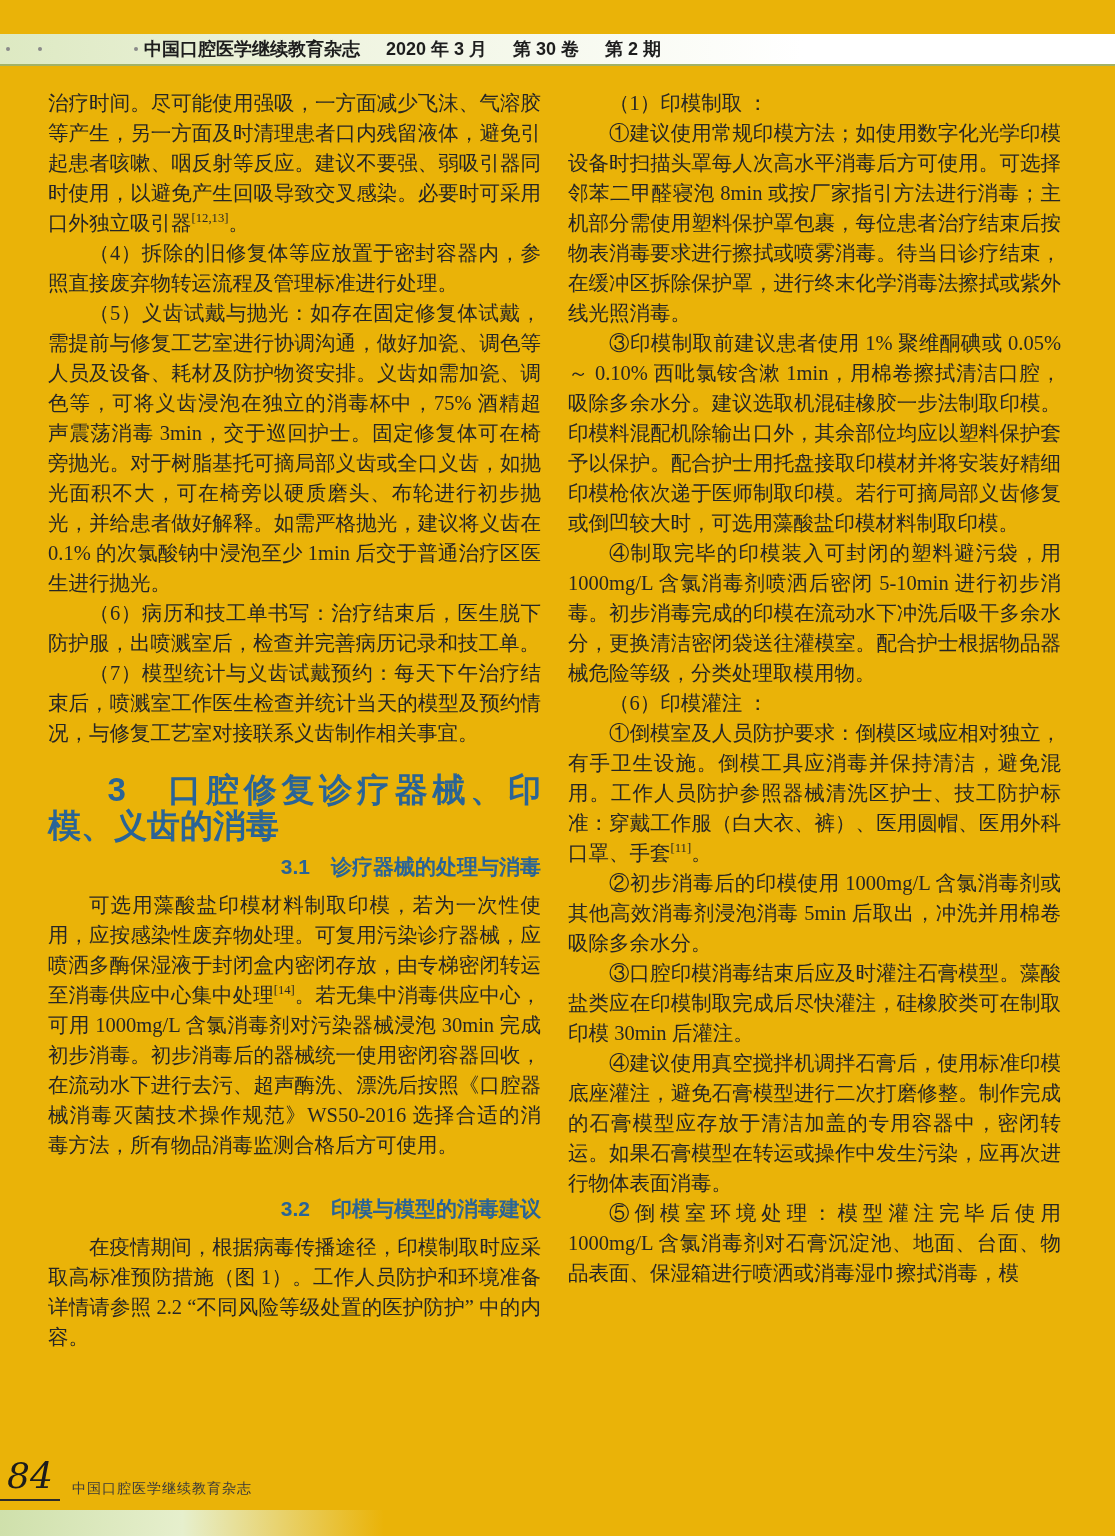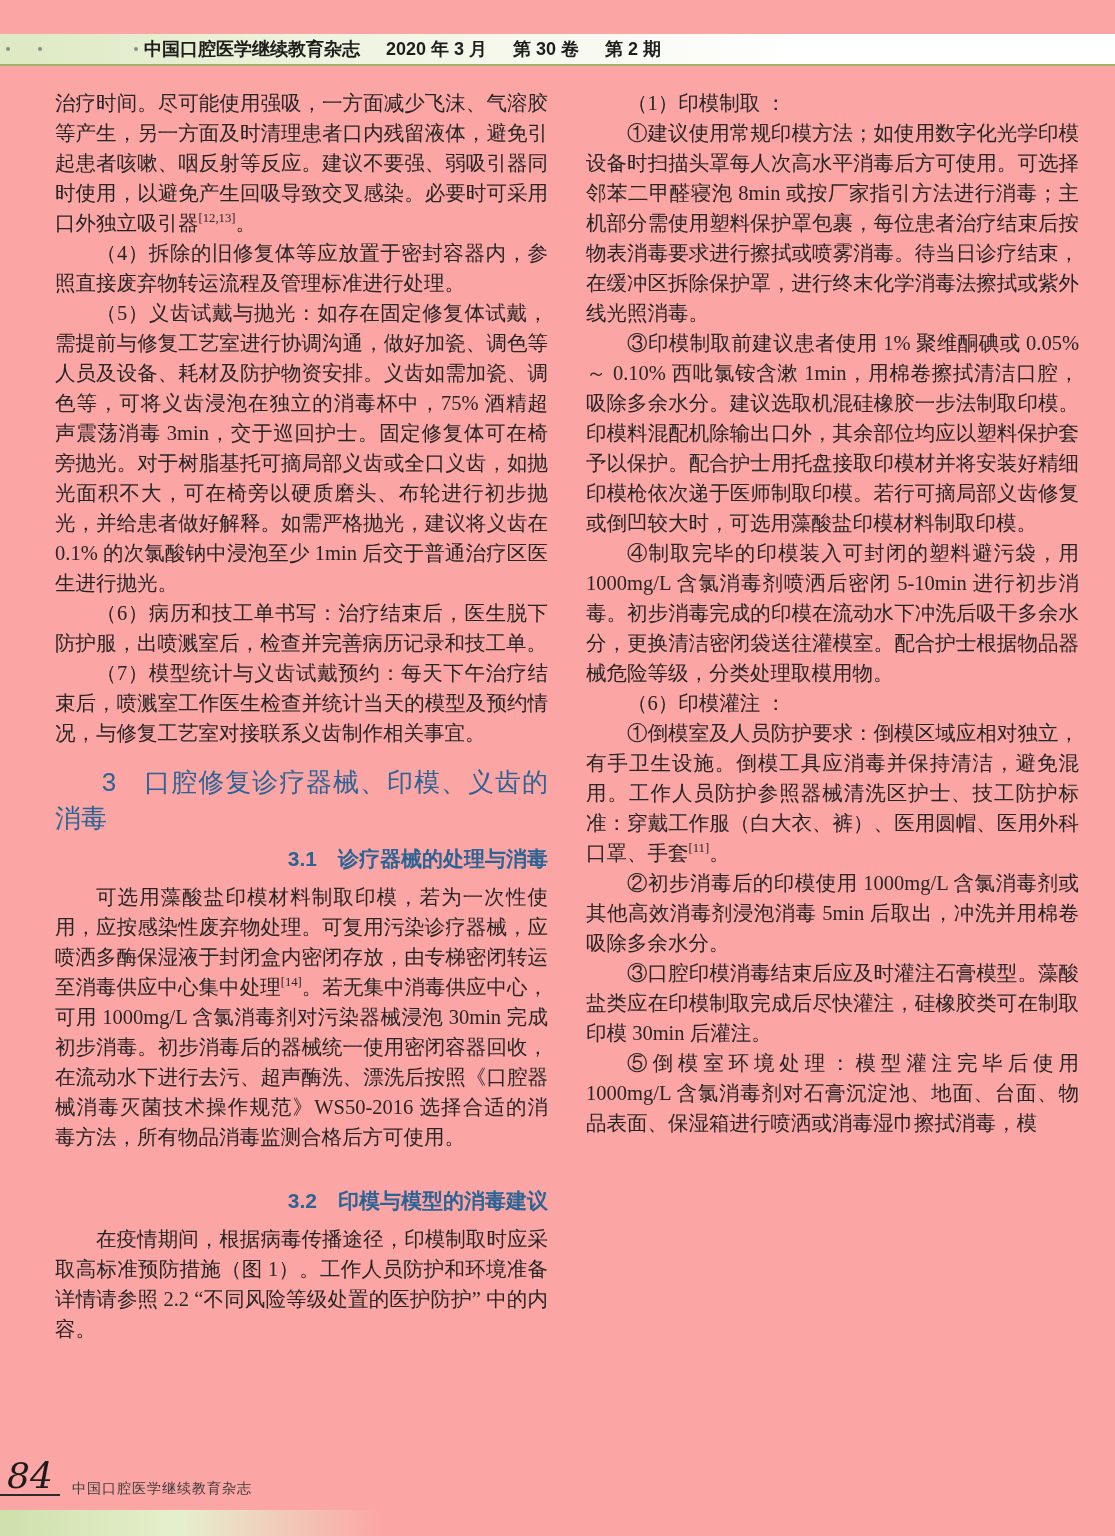--- a/index.html
+++ b/index.html
@@ -1,19 +1,19 @@
 <!DOCTYPE html>
 <html style="--heading-blue: #2a6496; --band-green: #dde9c2; --band-line: #a2b266; --footer-bar-green: #cfe0ab;"><head>
 <meta charset="utf-8">
 <style>
   html,body{margin:0;padding:0;background:#ffffff;}
   .page{
     position:relative;
     width:1115px;height:1536px;
-    background:#fca5a5;
+    background:#eab308;
     overflow:hidden;
     font-family:"Liberation Serif","DejaVu Serif",serif;
   }
   
   .header-band{
     position:absolute;top:34px;left:0;width:100%;height:32px;
     background:linear-gradient(90deg,var(--band-green,#dde9c2) 0%,#eff4e0 30%,#ffffff 72%);
     border-bottom:2px solid var(--band-line,#a2b266);
     display:flex;align-items:center;
     box-sizing:border-box;
@@ -26,50 +26,50 @@
   .d2{margin-left:28px;}
   .d3{margin-left:92px;margin-right:6px;}
   .header-text{
     font-family:"Liberation Sans","DejaVu Sans",sans-serif;
     font-weight:bold;font-size:18px;color:#1d1d1d;
     display:flex;align-items:baseline;white-space:nowrap;
   }
   .header-text .seg{margin-right:26px;}
   
   .body-cols{
-    position:absolute;top:88px;left:55px;
-    display:flex;gap:38px;
+    position:absolute;top:88px;left:48px;
+    display:flex;gap:27px;
   }
   .col{
     width:493px;
     font-size:20.5px;line-height:30px;
     color:#262626;
     text-align:justify;
   }
   .col p{margin:0;text-indent:2em;}
   .col p.flush{text-indent:0;}
   .col sup{font-size:0.62em;line-height:0;}
   .col h2{
     font-family:"Liberation Sans","DejaVu Sans",sans-serif;
     color:var(--heading-blue,#2a6496);
-    font-size:26px;line-height:36px;font-weight:normal;
-    margin:16px 0 8px;text-indent:1.8em;text-align:justify;
+    font-size:33px;line-height:36px;font-weight:bold;
+    margin:24px 0 8px;text-indent:1.8em;text-align:justify;
   }
   .col h3{
     font-family:"Liberation Sans","DejaVu Sans",sans-serif;
     color:var(--heading-blue,#2a6496);
     font-size:21px;line-height:30px;font-weight:bold;
     margin:34px 0 8px;text-indent:2em;text-align:right;
   }
   .col h2 + h3{margin-top:6px;}
   
   .pageno-wrap{
     position:absolute;left:0;top:1458px;width:60px;
     border-bottom:2px solid #2b2b2b;
-    text-align:center;
+    text-align:center;padding-bottom:5px;
   }
   .pageno{
     font-family:"DejaVu Serif","Liberation Serif",serif;
     font-style:italic;font-size:36px;color:#1c1c1c;line-height:1;
   }
   .footer-journal{
     position:absolute;left:72px;top:1480px;
     font-family:"Liberation Sans","DejaVu Sans",sans-serif;
     font-size:14px;color:#3a3a3a;letter-spacing:1px;
   }
@@ -110,20 +110,21 @@
       </div>
     <div class="col" id="col-right">
         <p><span>（1）印模制取 ：</span></p>
         <p><span>①建议使用常规印模方法；如使用数字化光学印模设备时扫描头罩每人次高水平消毒后方可使用。可选择邻苯二甲醛寝泡 8min 或按厂家指引方法进行消毒；主机部分需使用塑料保护罩包裹，每位患者治疗结束后按物表消毒要求进行擦拭或喷雾消毒。待当日诊疗结束，在缓冲区拆除保护罩，进行终末化学消毒法擦拭或紫外线光照消毒。</span></p>
         <p><span>③印模制取前建议患者使用 1% 聚维酮碘或 0.05% ～ 0.10% 西吡氯铵含漱 1min，用棉卷擦拭清洁口腔，吸除多余水分。建议选取机混硅橡胶一步法制取印模。印模料混配机除输出口外，其余部位均应以塑料保护套予以保护。配合护士用托盘接取印模材并将安装好精细印模枪依次递于医师制取印模。若行可摘局部义齿修复或倒凹较大时，可选用藻酸盐印模材料制取印模。</span></p>
         <p><span>④制取完毕的印模装入可封闭的塑料避污袋，用 1000mg/L 含氯消毒剂喷洒后密闭 5-10min 进行初步消毒。初步消毒完成的印模在流动水下冲洗后吸干多余水分，更换清洁密闭袋送往灌模室。配合护士根据物品器械危险等级，分类处理取模用物。</span></p>
         <p><span>（6）印模灌注 ：</span></p>
         <p><span>①倒模室及人员防护要求：倒模区域应相对独立，有手卫生设施。倒模工具应消毒并保持清洁，避免混用。工作人员防护参照器械清洗区护士、技工防护标准：穿戴工作服（白大衣、裤）、医用圆帽、医用外科口罩、手套</span><sup>[11]</sup><span>。</span></p>
         <p><span>②初步消毒后的印模使用 1000mg/L 含氯消毒剂或其他高效消毒剂浸泡消毒 5min 后取出，冲洗并用棉卷吸除多余水分。</span></p>
         <p><span>③口腔印模消毒结束后应及时灌注石膏模型。藻酸盐类应在印模制取完成后尽快灌注，硅橡胶类可在制取印模 30min 后灌注。</span></p>
+        <p><span>④建议使用真空搅拌机调拌石膏后，使用标准印模底座灌注，避免石膏模型进行二次打磨修整。制作完成的石膏模型应存放于清洁加盖的专用容器中，密闭转运。如果石膏模型在转运或操作中发生污染，应再次进行物体表面消毒。</span></p>
         <p><span>⑤倒模室环境处理：模型灌注完毕后使用 1000mg/L 含氯消毒剂对石膏沉淀池、地面、台面、物品表面、保湿箱进行喷洒或消毒湿巾擦拭消毒，模</span></p>
       </div>
   </div>
 
   <div class="pageno-wrap">
     <span class="pageno">84</span>
   </div>
   <div class="footer-journal">中国口腔医学继续教育杂志</div>
   <div class="bottom-bar"></div>
 

